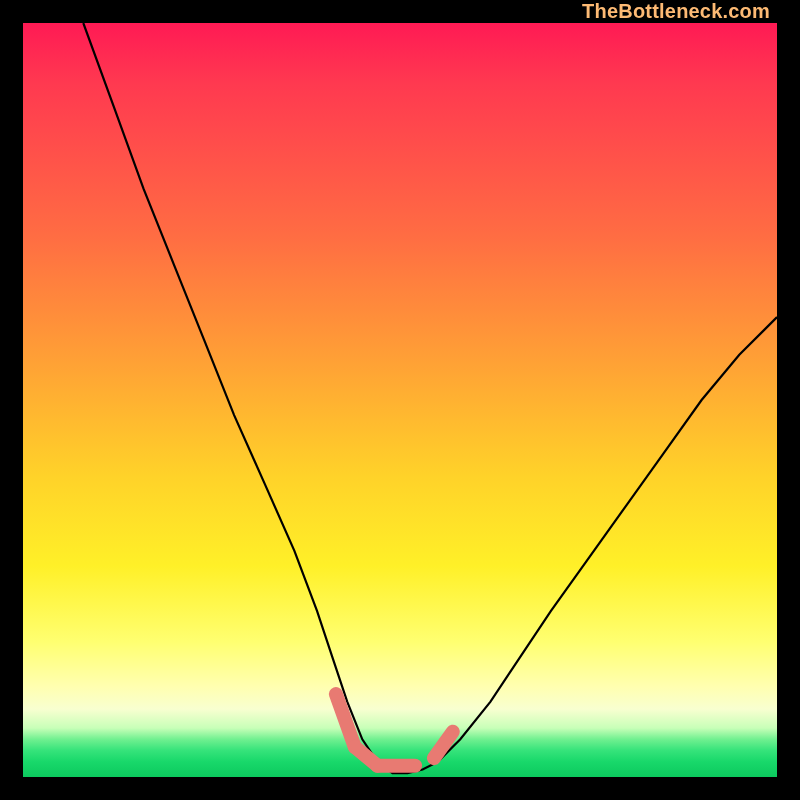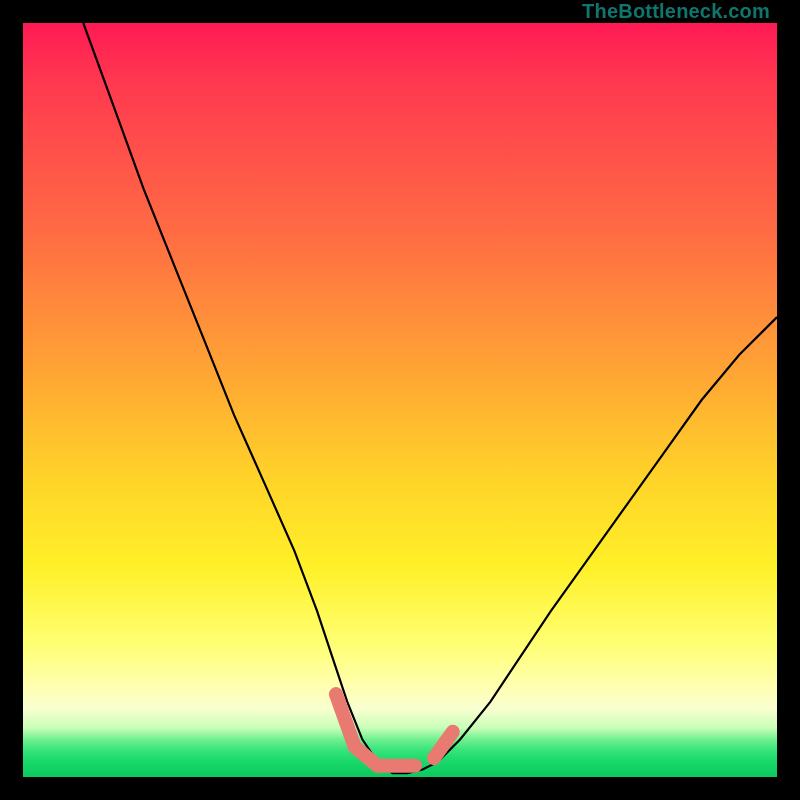--- a/index.html
+++ b/index.html
@@ -45,21 +45,21 @@
       #0cc95e 100%
     );
   }
   .watermark {
     position: absolute;
     top: 0px;
     right: 30px;
     font-family: Arial, Helvetica, sans-serif;
     font-size: 20px;
     font-weight: 600;
-    color: #0f766e;
+    color: #fdba74;
     letter-spacing: 0.2px;
   }
   svg.curve {
     position: absolute;
     inset: 0;
   }
 </style>
 </head>
 <body>
 

